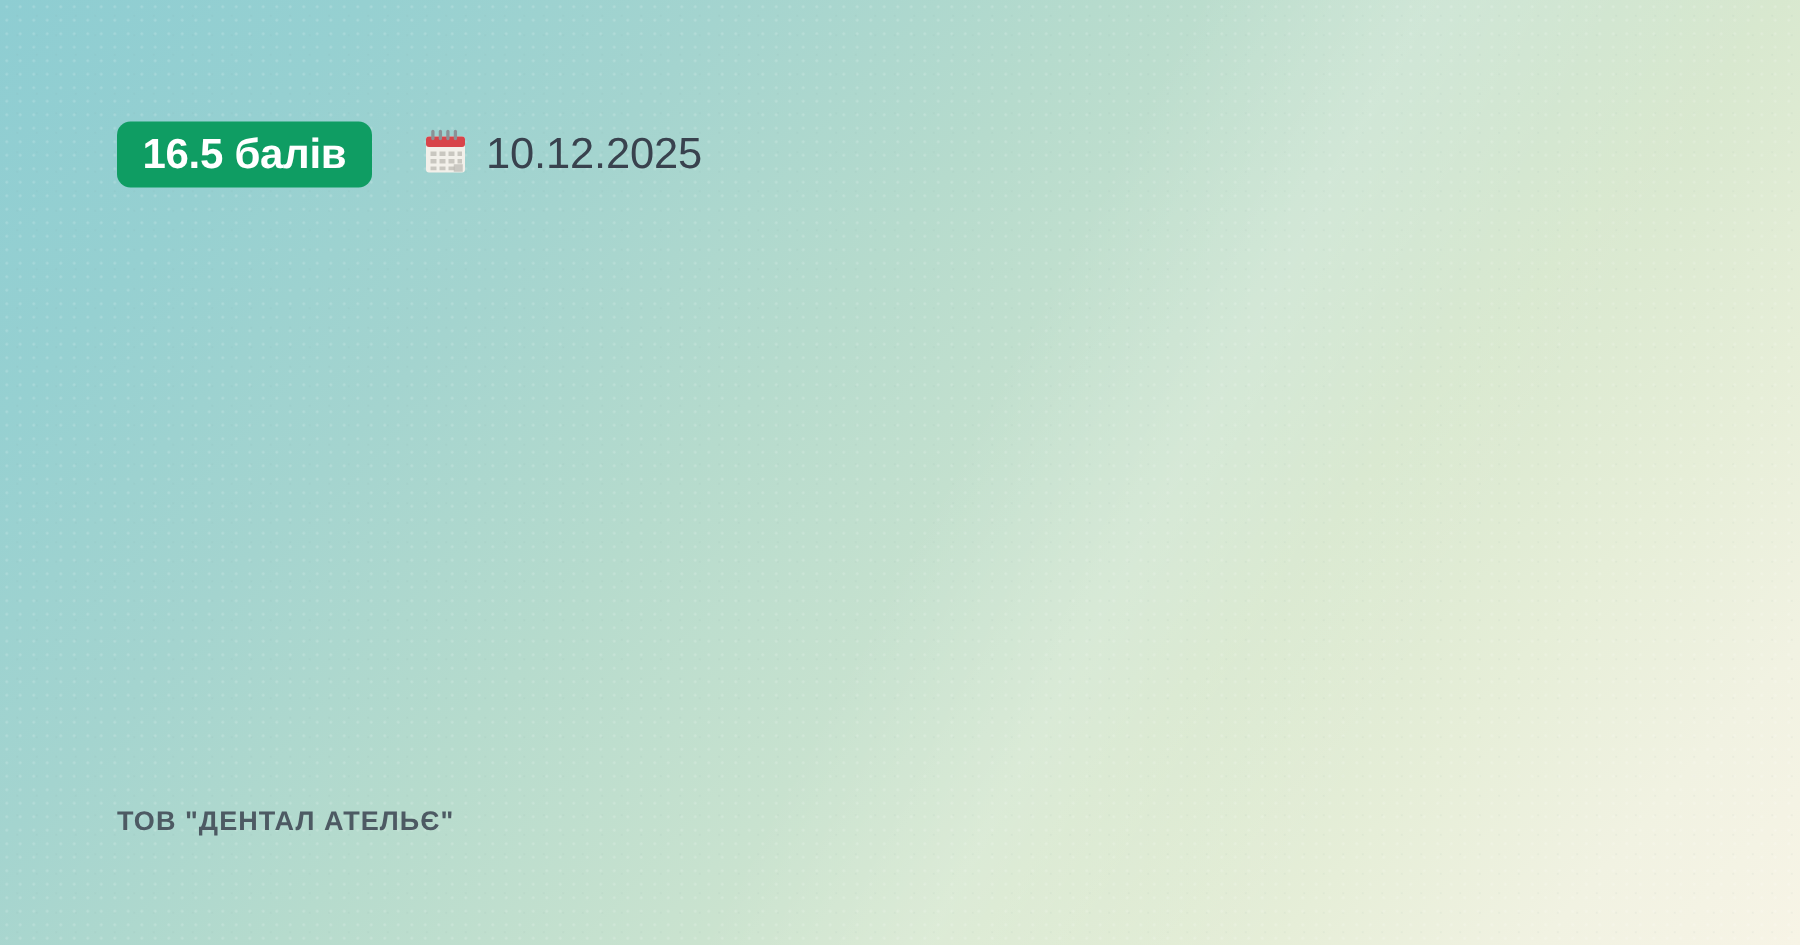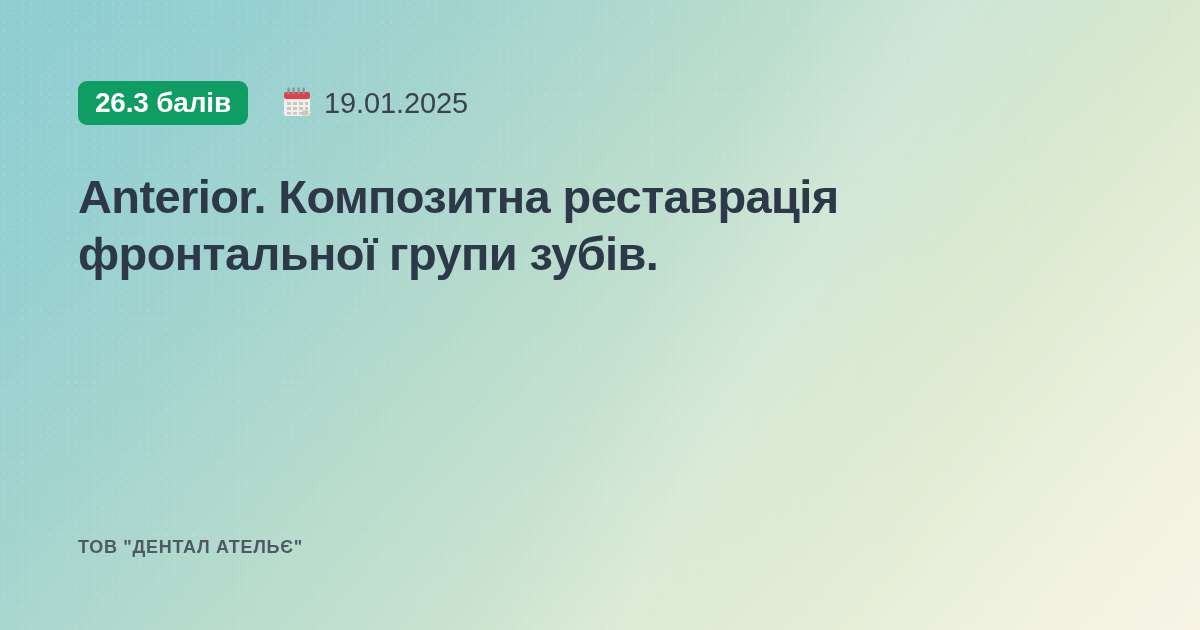--- a/index.html
+++ b/index.html
@@ -147,21 +147,21 @@
 
 <div class="card">
 
   <div class="sheen"></div>
   <div class="noise"></div>
 
   <div class="content">
 
     <div class="meta-row">
 
-      <span class="score-badge">26.3 балів</span>
+      <span class="score-badge">16.5 балів</span>
 
       <span class="meta-item">
         <span class="emoji">
           <svg class="cal-icon" viewBox="0 0 30 32" xmlns="http://www.w3.org/2000/svg">
             <rect x="2" y="6" width="26" height="24" rx="2" fill="#f2f0ea"></rect>
             <rect x="2" y="6" width="26" height="7" rx="2" fill="#d8444a"></rect>
             <rect x="5.5" y="1.5" width="2.2" height="7" rx="1.1" fill="#8d9095"></rect>
             <rect x="10.5" y="1.5" width="2.2" height="7" rx="1.1" fill="#8d9095"></rect>
             <rect x="15.5" y="1.5" width="2.2" height="7" rx="1.1" fill="#8d9095"></rect>
             <rect x="20.5" y="1.5" width="2.2" height="7" rx="1.1" fill="#8d9095"></rect>
@@ -174,26 +174,25 @@
               <rect x="11" y="21" width="4" height="3"></rect>
               <rect x="17" y="21" width="4" height="3"></rect>
               <rect x="23" y="21" width="3" height="3"></rect>
               <rect x="5" y="26" width="4" height="2.5"></rect>
               <rect x="11" y="26" width="4" height="2.5"></rect>
               <rect x="17" y="26" width="4" height="2.5"></rect>
             </g>
             <rect x="20.5" y="24.5" width="6" height="5" fill="#a9a7a1" opacity="0.55"></rect>
           </svg>
         </span>
-        <span class="meta-text">19.01.2025</span>
+        <span class="meta-text">10.12.2025</span>
       </span>
 
 
     </div>
 
-    <h1 class="title">Anterior. Композитна реставрація фронтальної групи зубів.</h1>
 
     <div class="spacer"></div>
 
     <div class="org">ТОВ "ДЕНТАЛ АТЕЛЬЄ"</div>
 
   </div>
 </div>
 
 </body></html>

